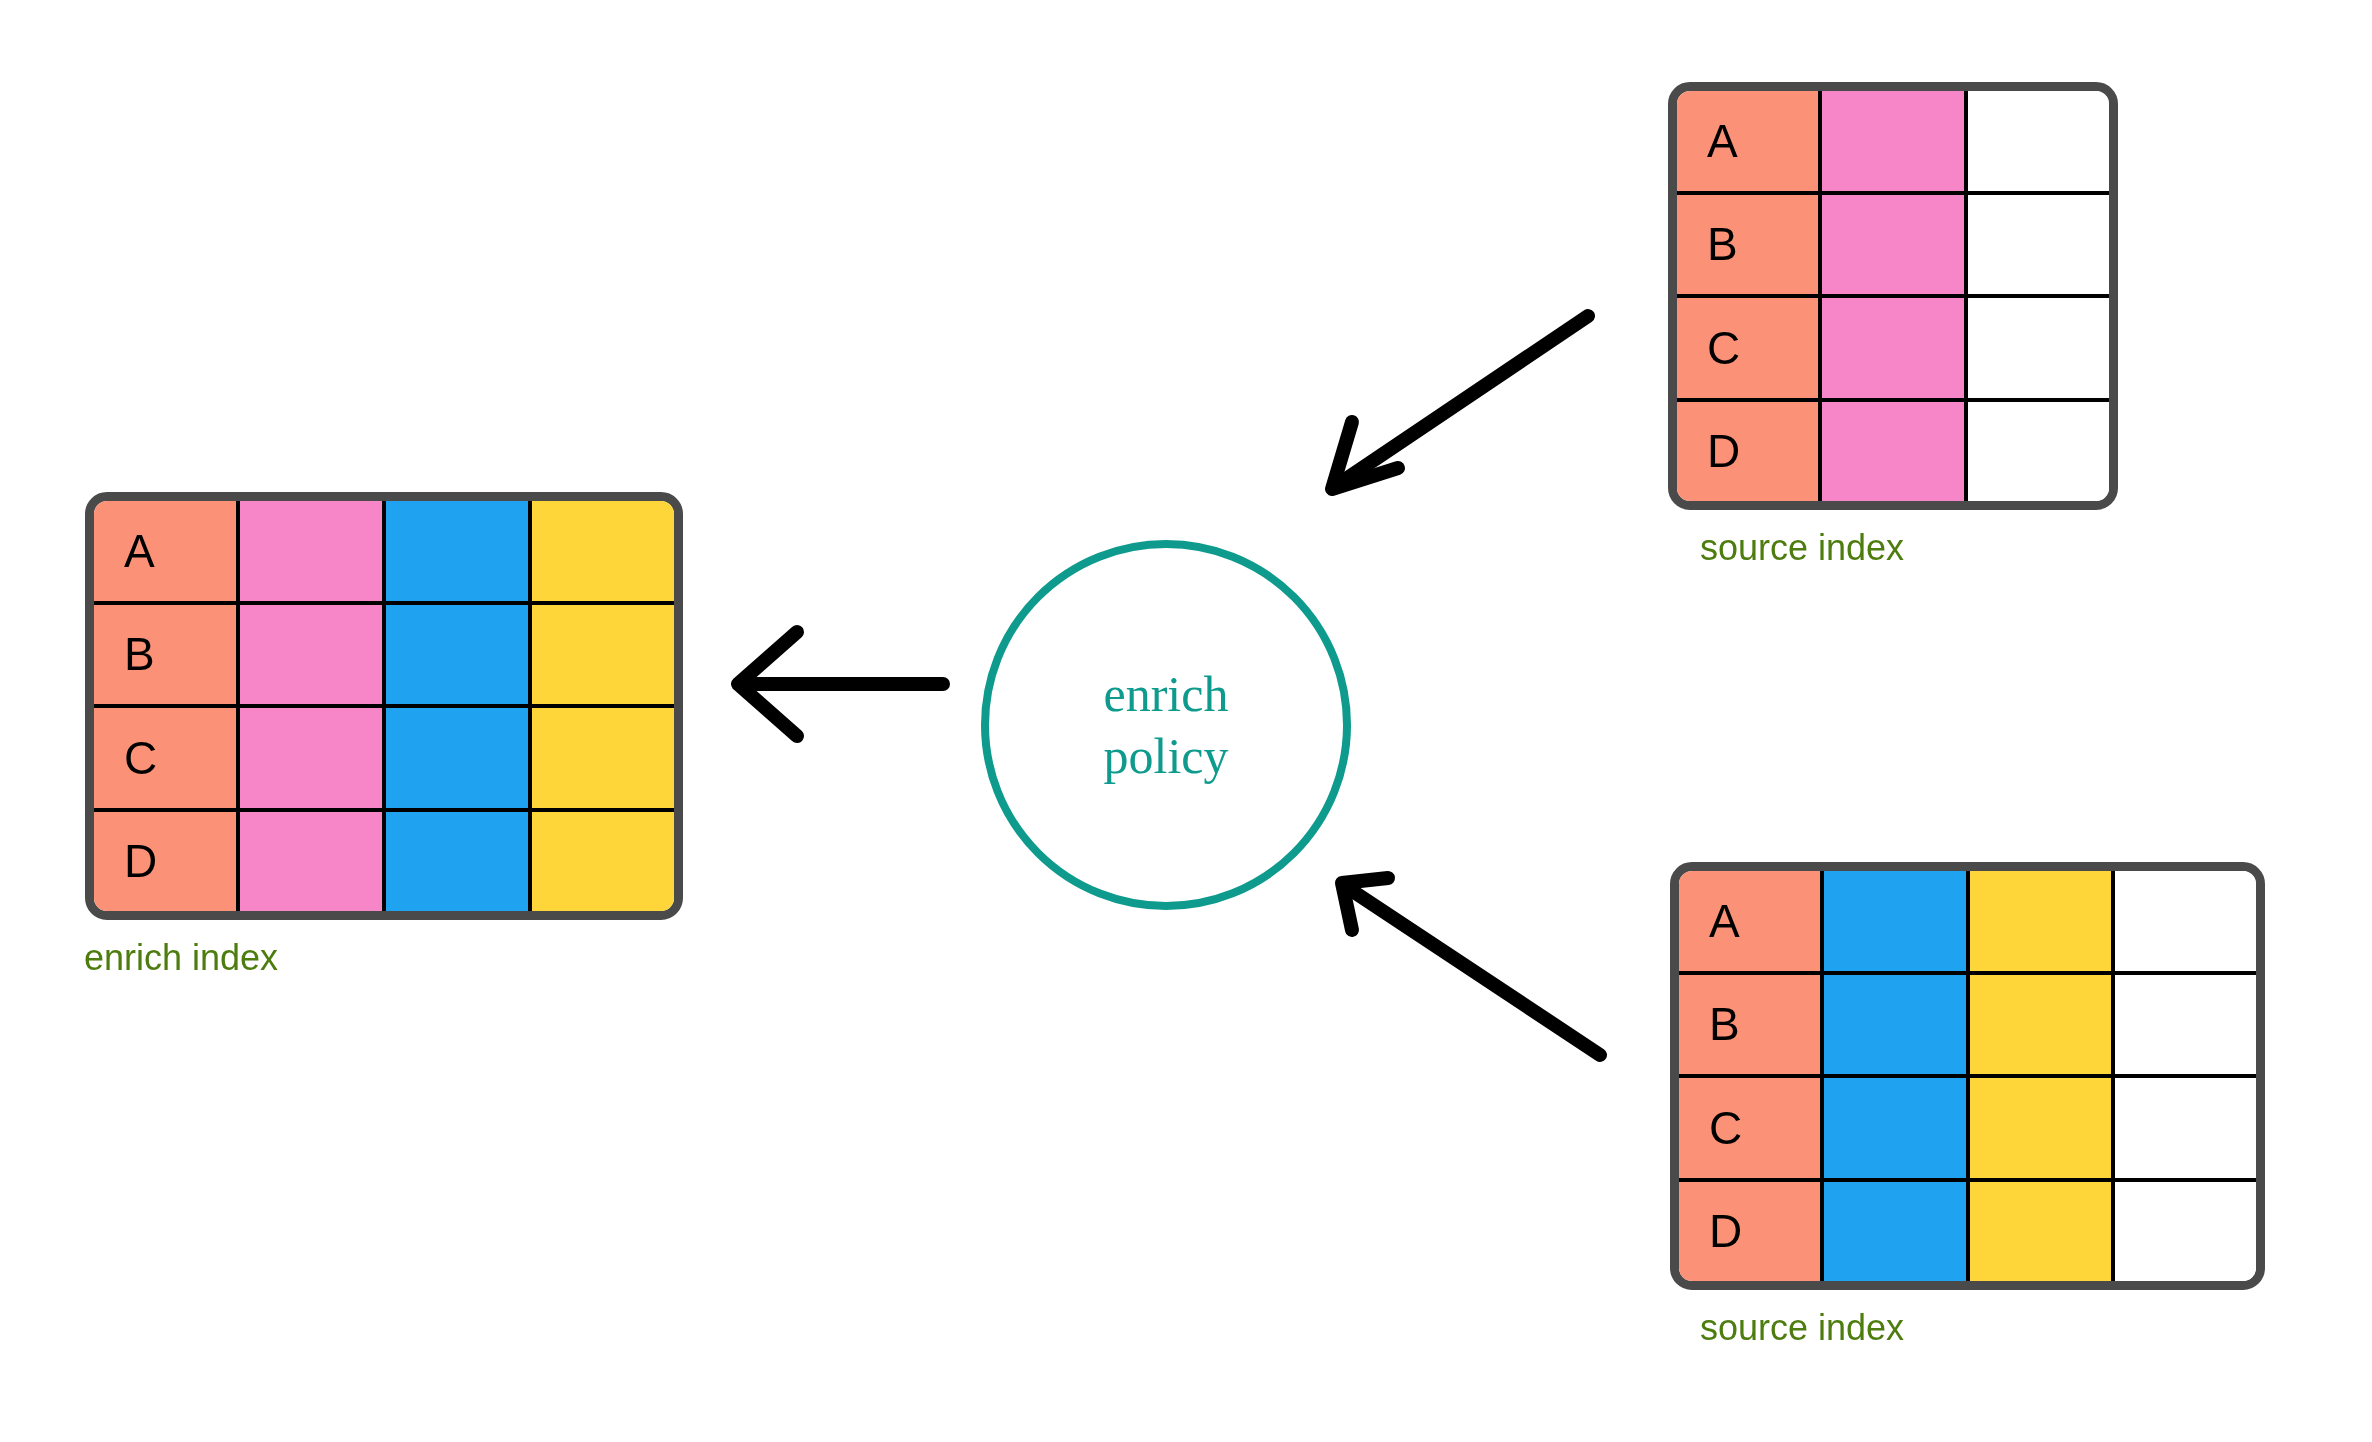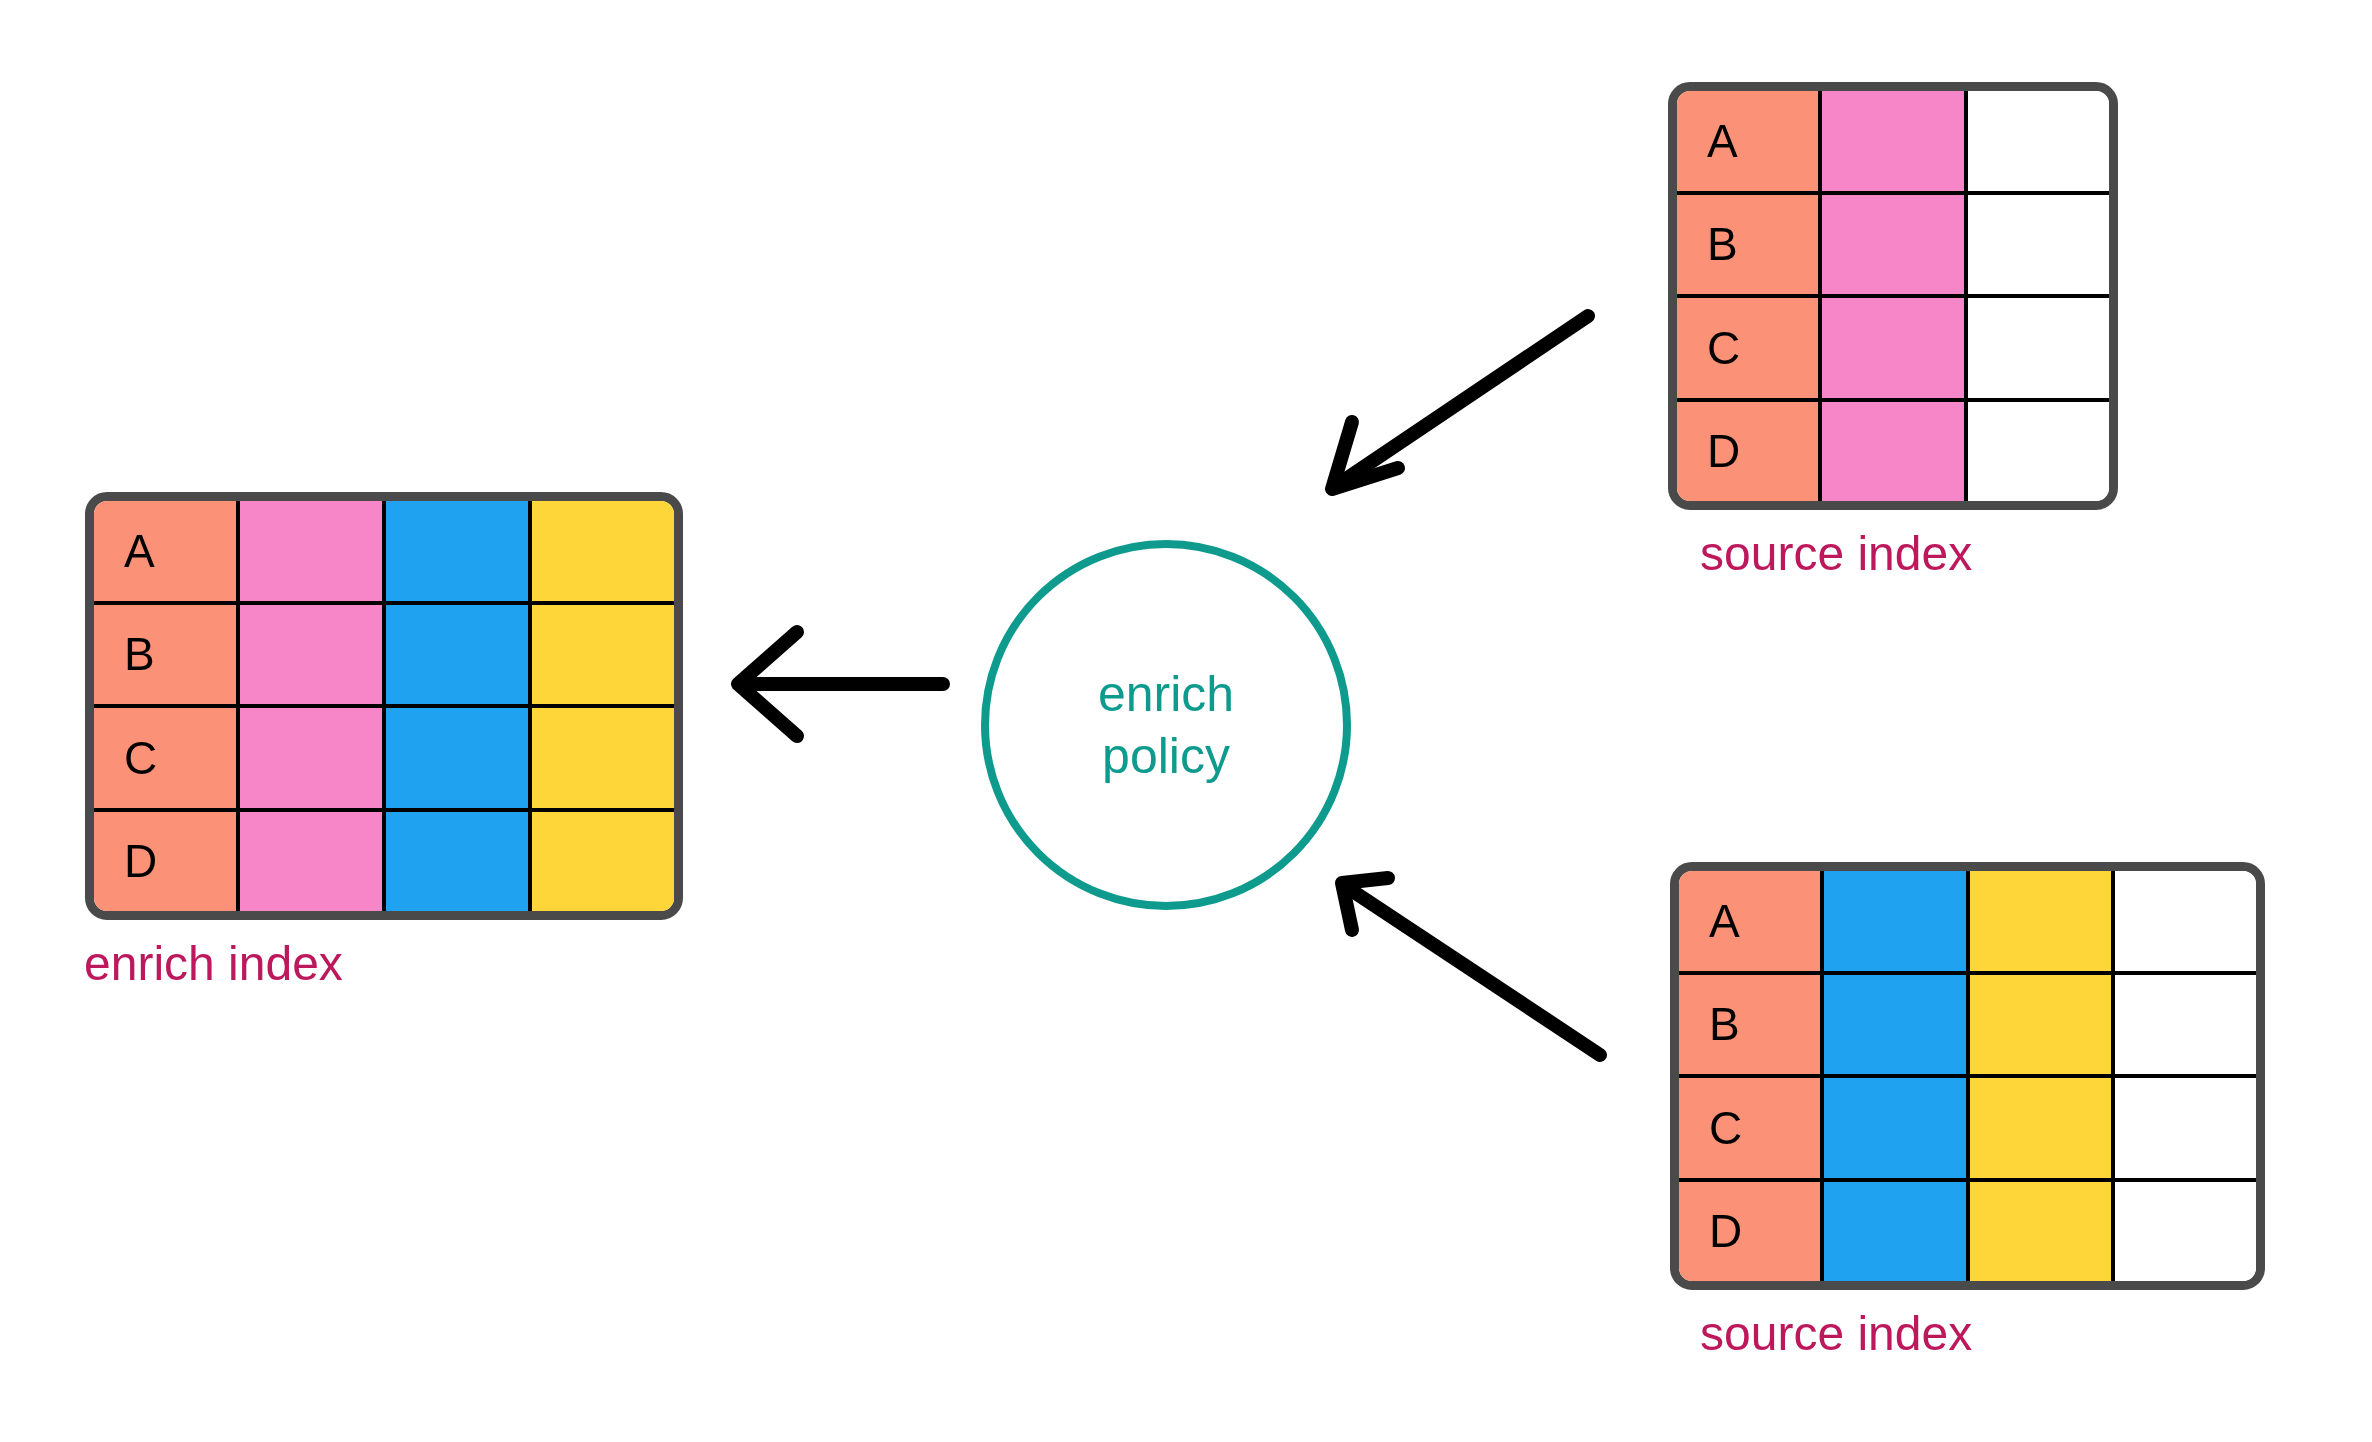--- a/index.html
+++ b/index.html
@@ -49,22 +49,22 @@
     color: #000000;
     line-height: 1;
   }
   .table-cell:last-child {
     border-right: none;
   }
 
   
   .caption {
     position: absolute;
-    font-size: 48px;
-    color: #be185d;
+    font-size: 36px;
+    color: #4d7c0f;
     white-space: nowrap;
     line-height: 1;
   }
 
   
   .policy-circle {
     position: absolute;
     box-sizing: border-box;
     border: 8px solid #0e9b8e;
     border-radius: 50%;
@@ -72,20 +72,21 @@
     display: flex;
     align-items: center;
     justify-content: center;
     text-align: center;
   }
   .policy-label {
     font-size: 50px;
     color: #0e9b8e;
     line-height: 1.25;
     white-space: pre-line;
+    font-family: Liberation Serif, serif;
   }
 
   
   #arrow-layer {
     position: absolute;
     left: 0;
     top: 0;
     width: 2372px;
     height: 1442px;
     pointer-events: none;

